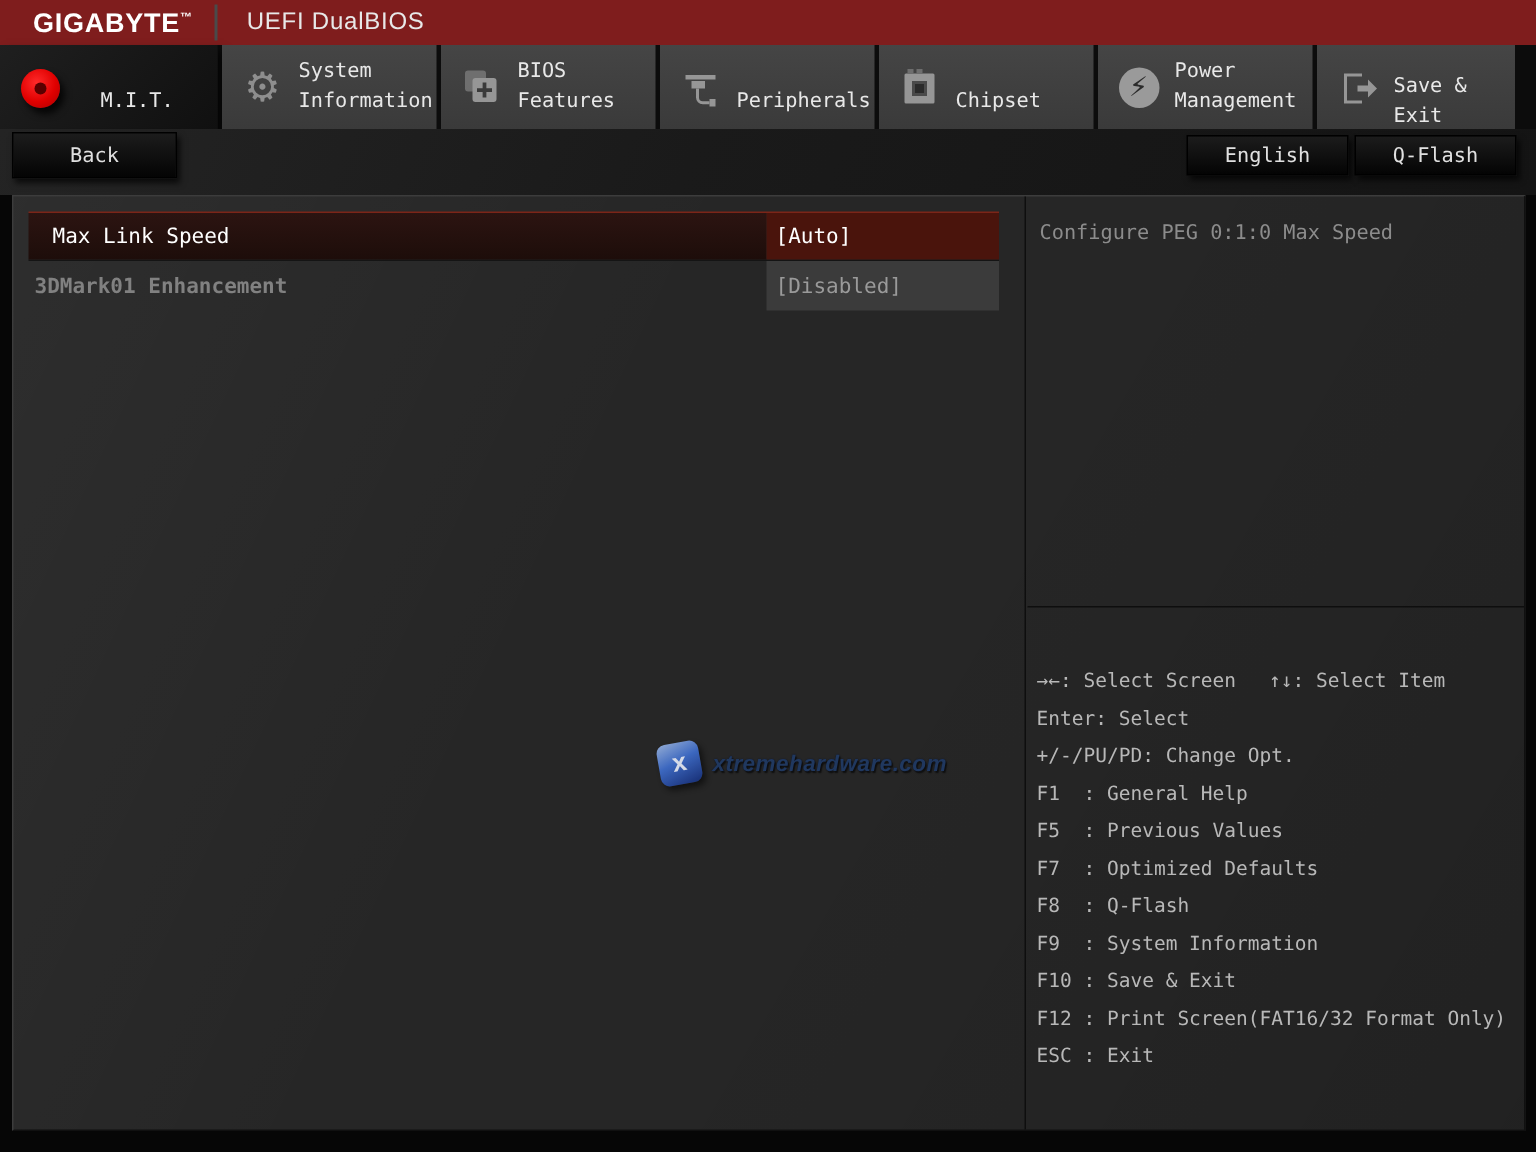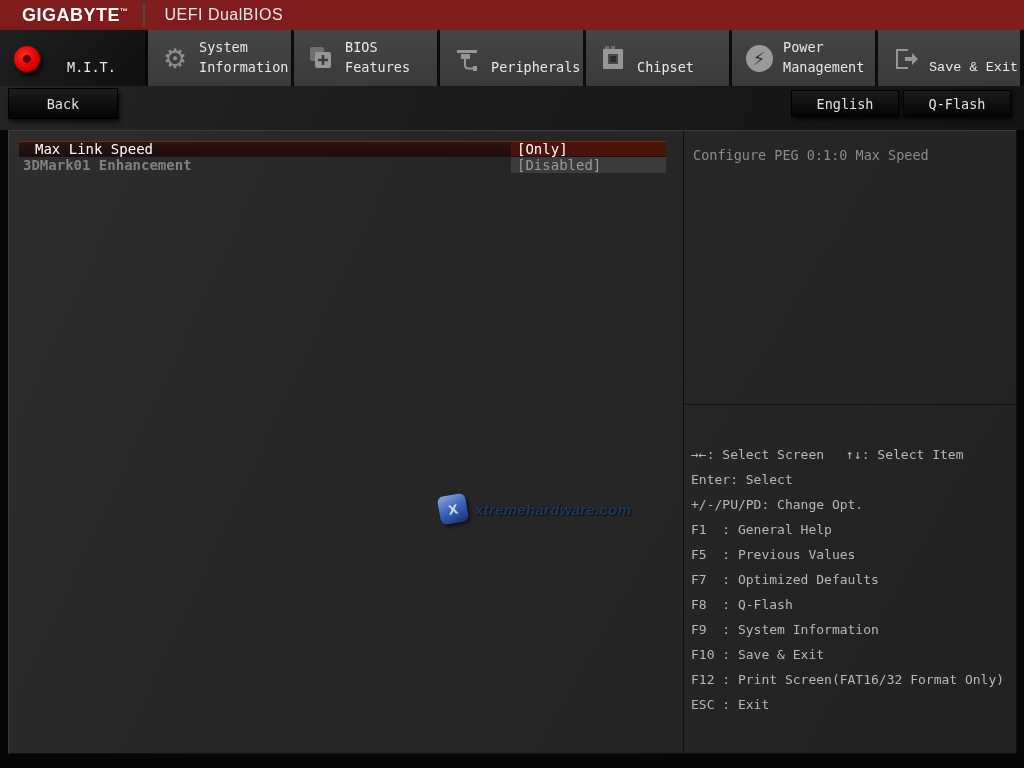--- a/index.html
+++ b/index.html
@@ -42,21 +42,21 @@
     padding-left:12px;
   }
   .tab:last-child { margin-right:0; }
   .tab.active {
     background:linear-gradient(135deg,#1f1f1f,#101010);
     box-shadow:4px 4px 6px rgba(0,0,0,0.6);
     gap:16px;
   }
   .tab-w1 { width:145px; }
   .tab-w  { width:143px; }
-  .tab:last-child { width:142px;font-family:Liberation Mono, monospace; }
+  .tab:last-child { width:132px; }
   .tab-icon {
     width:30px; height:30px; display:flex; align-items:center; justify-content:center;
     margin-right:9px; flex:0 0 30px; color:#969696;
   }
   .tab-label {
     font-size:13.5px; line-height:1.45; color:#e8e8e8; white-space:pre-line;
   }
   .tab.single .tab-label { margin-top:20px; }
   .tab.single .tab-icon  { margin-top:2px; }
 
@@ -101,21 +101,21 @@
       linear-gradient(115deg, rgba(255,255,255,0.035) 0%, rgba(255,255,255,0) 38%),
       linear-gradient(300deg, rgba(0,0,0,0.12) 0%, rgba(0,0,0,0) 45%);
     border:1px solid #3c3c3c;
     border-right-color:#101010; border-bottom-color:#101010;
   }
   .left-pane {
     position:absolute; left:0; top:0; width:675px; height:622px;
     border-right:1px solid #0e0e0e;
   }
   .rows { position:absolute; left:10px; top:10px; width:647px; }
-  .row { display:flex; height:16px; align-items:flex-end; cursor:pointer; }
+  .row { display:flex; height:33px; align-items:flex-end; cursor:pointer; }
   .row-label { flex:1; font-size:14px; height:100%; display:flex; align-items:center; }
   .row-value { width:155px; font-size:14px; height:100%; display:flex; align-items:center; padding-left:6px; }
   .row.selected {
     border-top:1px solid #7c2518;
     border-bottom:1px solid #141414;
   }
   .row.selected .row-label {
     background:linear-gradient(180deg,#2c1411,#1d0d0a);
     color:#fff; padding-left:16px;
   }
@@ -250,21 +250,21 @@
   <div class="btn btn-lang">English</div>
   <div class="btn btn-qflash">Q-Flash</div>
 </div>
 
 <div class="main-box">
 
   <div class="left-pane">
     <div class="rows">
       <div class="row selected">
         <div class="row-label">Max Link Speed</div>
-        <div class="row-value">[Only]</div>
+        <div class="row-value">[Auto]</div>
       </div>
       <div class="row normal">
         <div class="row-label">3DMark01 Enhancement</div>
         <div class="row-value">[Disabled]</div>
       </div>
     </div>
   </div>
 
   <div class="right-pane">
     <div class="help-desc">Configure PEG 0:1:0 Max Speed</div>

